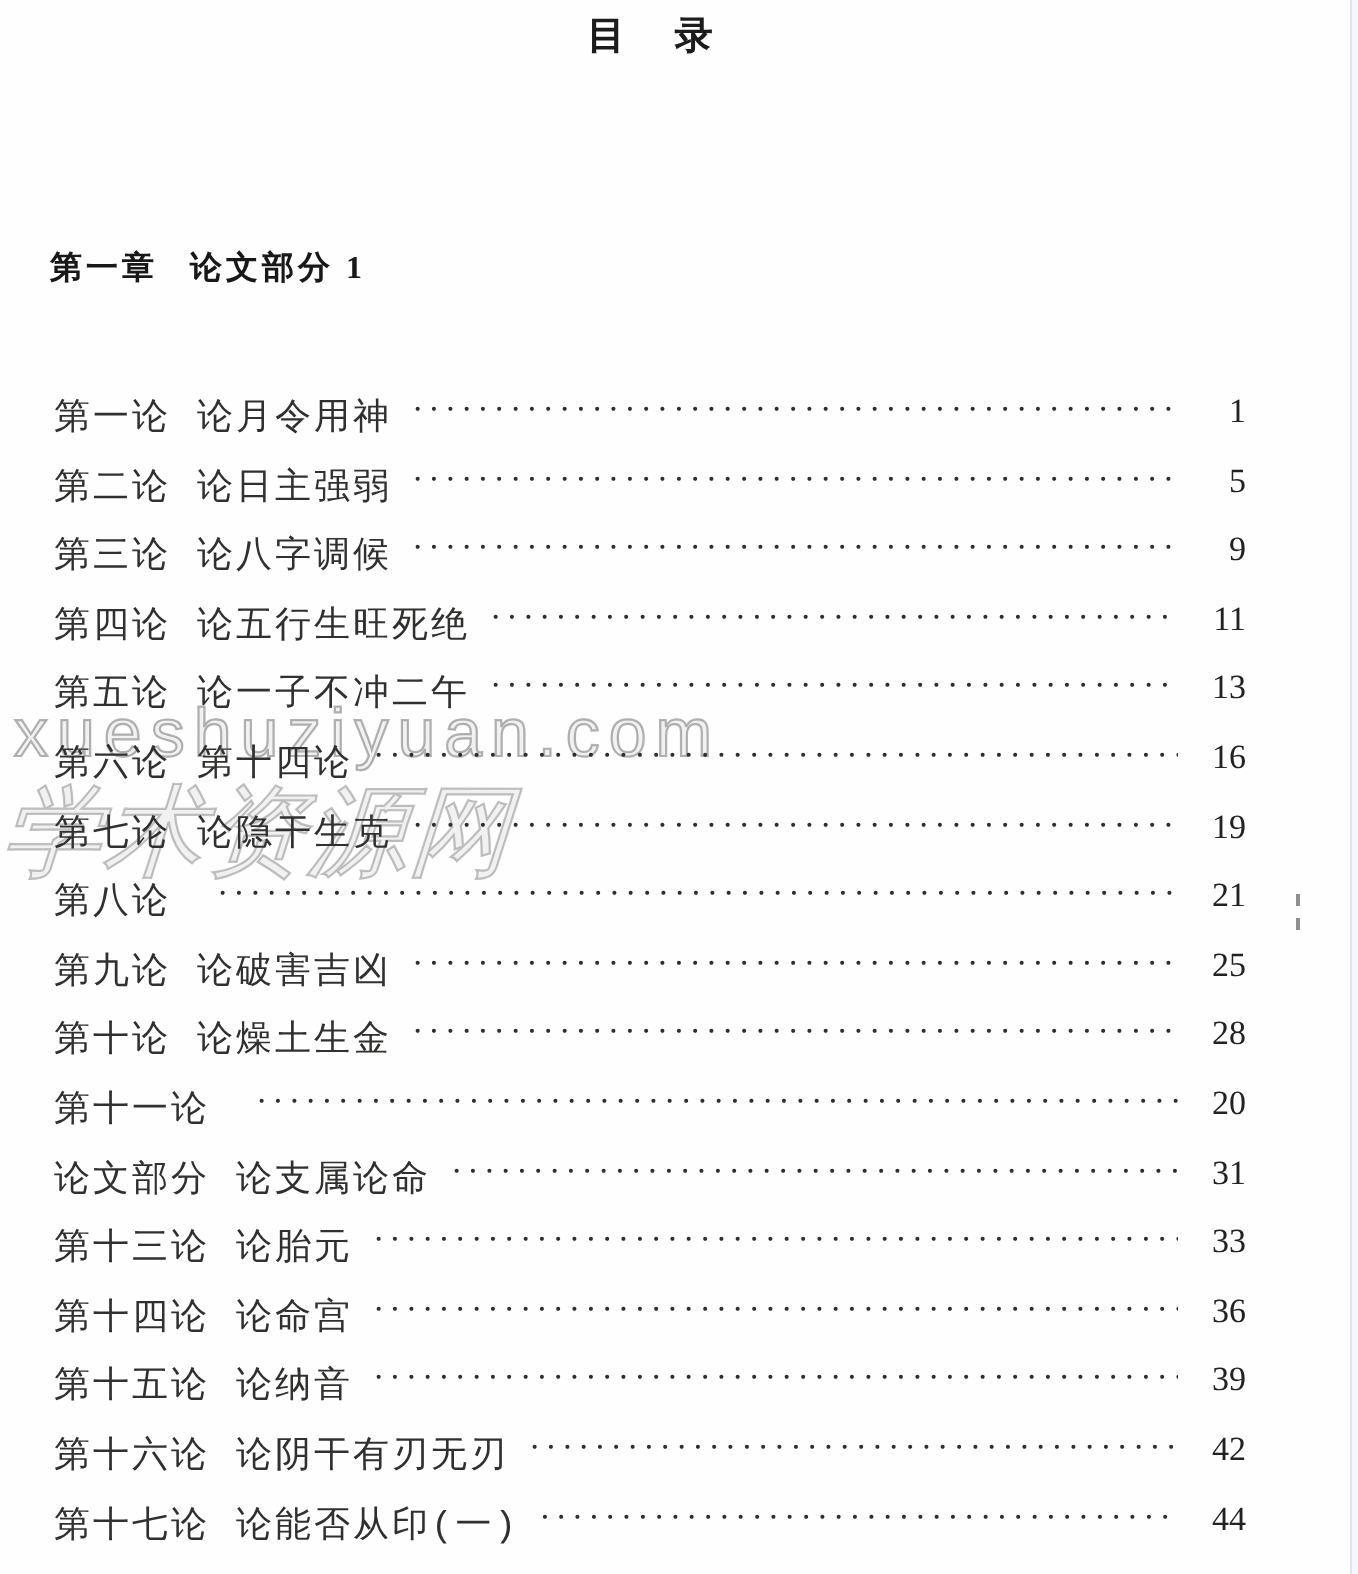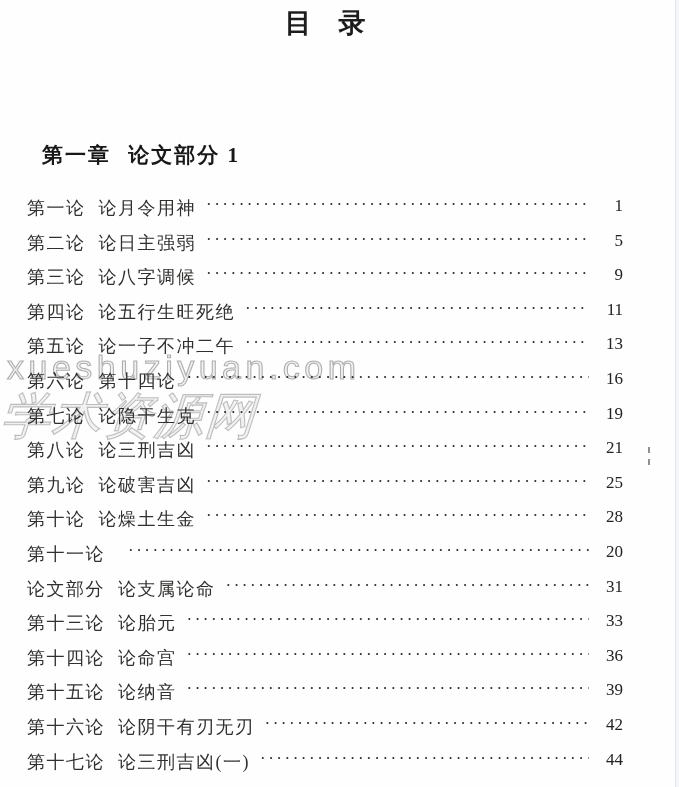--- a/index.html
+++ b/index.html
@@ -27,55 +27,55 @@
     right: 3px; top: 0; bottom: 0;
     width: 1px;
     background: #e2e5ef;
   }
   .doc-title {
     position: absolute;
     top: 5px;
     left: 0;
     width: 660px;
     text-align: center;
-    font-size: 27px;
+    font-size: 19px;
     font-weight: 700;
     letter-spacing: 10px;
     color: #1c1c1c;
     margin: 0;
   }
   .chapter {
     position: absolute;
     top: 124px;
     left: 25px;
-    font-size: 21px;
+    font-size: 16px;
     font-weight: 700;
     color: #181818;
     letter-spacing: 2px;
-    margin: 17px;
+    margin: 0;
     white-space: nowrap;
   }
   .chapter .ch-no { margin-right: 10px; }
   .entries {
     position: absolute;
     top: 196px;
     left: 27px;
     width: 596px;
   }
   .toc-row {
     height: 34.6px;
     display: flex;
     align-items: flex-start;
     font-size: 18px;
     color: #30302f;
     letter-spacing: 1.5px;
     white-space: nowrap;
   }
   .toc-row .no { margin-right: 13px; flex: none; }
-  .toc-row .title { flex: none; }
+  .toc-row .title { flex: none; font-family: Liberation Mono, monospace; }
   .toc-row .leader {
     flex: 1 1 auto;
     overflow: hidden;
     margin: 0 8px 0 10px;
     font-size: 17px;
     letter-spacing: 2.5px;
     color: #2e2e2e;
     transform: translateY(-1px);
   }
   .toc-row .pageno {
@@ -181,21 +181,20 @@
 
   <div class="toc-row">
     <span class="no">第七论</span>
     <span class="title">论隐干生克</span>
     <span class="leader">························································································································</span>
     <span class="pageno">19</span>
   </div>
 
   <div class="toc-row">
     <span class="no">第八论</span>
-    <span class="title">论三刑吉凶</span>
     <span class="leader">························································································································</span>
     <span class="pageno">21</span>
   </div>
 
   <div class="toc-row">
     <span class="no">第九论</span>
     <span class="title">论破害吉凶</span>
     <span class="leader">························································································································</span>
     <span class="pageno">25</span>
   </div>
@@ -243,21 +242,21 @@
 
   <div class="toc-row">
     <span class="no">第十六论</span>
     <span class="title">论阴干有刃无刃</span>
     <span class="leader">························································································································</span>
     <span class="pageno">42</span>
   </div>
 
   <div class="toc-row">
     <span class="no">第十七论</span>
-    <span class="title">论三刑吉凶(一)</span>
+    <span class="title">论能否从印(一)</span>
     <span class="leader">························································································································</span>
     <span class="pageno">44</span>
   </div>
 </div>
 
   <div class="edge-mark"></div>
 
   <div class="page-edge"></div>
   <div class="page-gutter"></div>
 </div>

